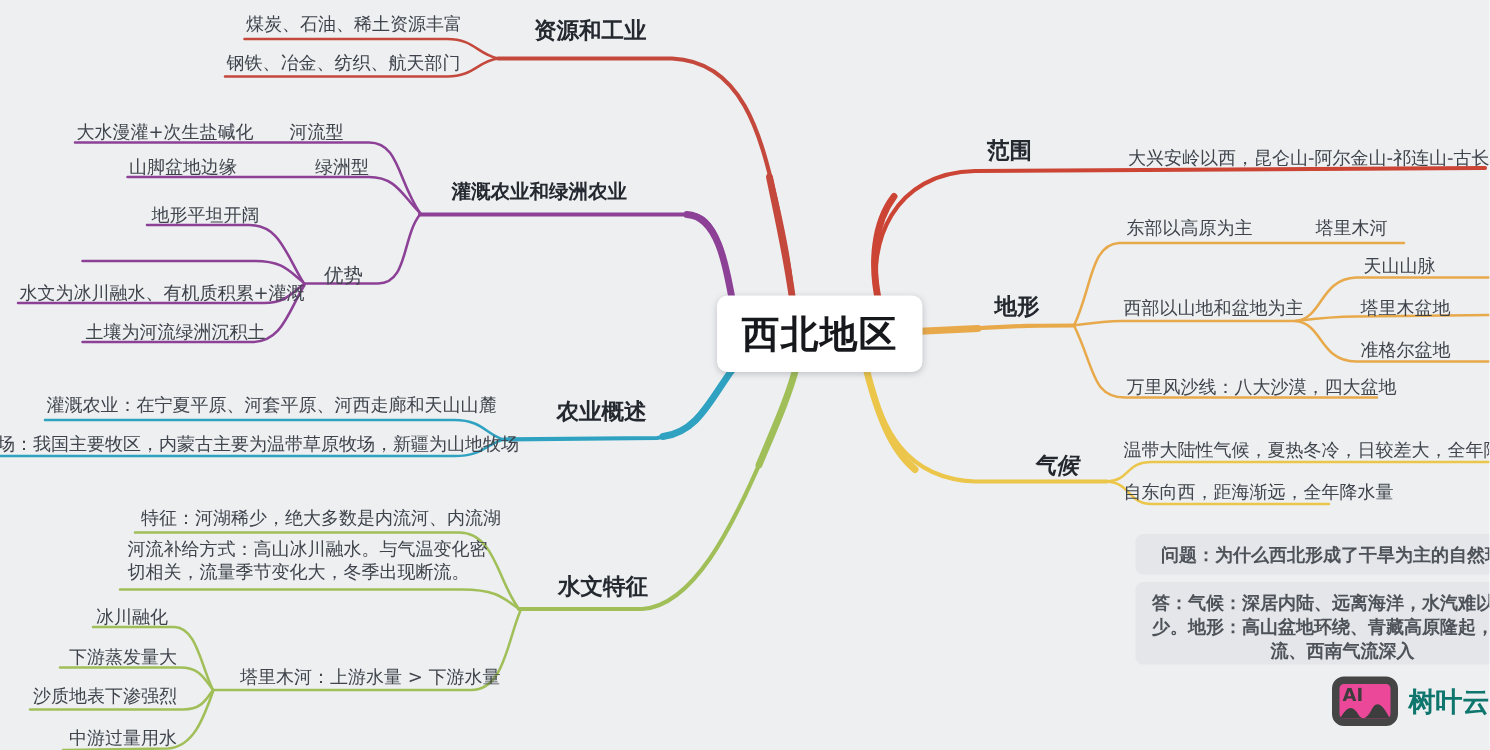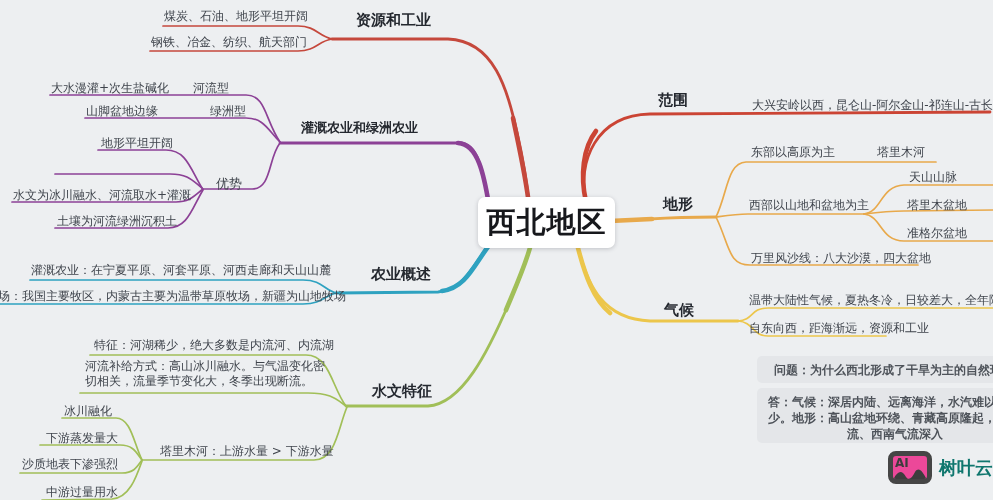--- a/index.html
+++ b/index.html
@@ -24,21 +24,21 @@
   .hdr{font-weight:700;font-size:15px;color:#24282f;}
   .hdr13{font-weight:700;font-size:13px;color:#24282f;}
   .itm{font-size:12px;color:#3f444c;}
   .itm13{font-size:13px;color:#3f444c;}
   .wrap{white-space:normal;line-height:15px;}
   #center-node{
     position:absolute;left:478px;top:197px;width:137px;height:51px;z-index:4;
     background:#ffffff;border-radius:7px;box-shadow:0 1px 4px rgba(60,60,70,.25);
     display:flex;align-items:center;justify-content:center;
   }
-  #center-node span{font-size:29px;font-weight:700;color:#17181c;letter-spacing:1px;}
+  #center-node span{font-size:25px;font-weight:700;color:#17181c;letter-spacing:1px;}
   .qa-box{
     position:absolute;z-index:3;background:#e4e6e9;border-radius:5px;
   }
   #qa-question{left:757px;top:356px;width:262px;height:27px;}
   #qa-answer{left:757px;top:388px;width:262px;height:55px;}
   .qa-line{position:absolute;white-space:nowrap;font-size:12px;font-weight:600;color:#4e535a;}
   #watermark{position:absolute;left:888px;top:451px;z-index:5;display:flex;align-items:center;}
   #wm-icon{
     width:34px;height:23px;border:5px solid #454545;border-radius:8px;background:#ec4899;
     position:relative;overflow:hidden;
@@ -114,52 +114,52 @@
       <path class="ln w1" d="M738,321 C754,320 750,308 768,308 L993,308"></path>
       <path class="ln w1" d="M738,321 C754,322 752,336 768,336 L886,336"></path>
     </g>
   </svg>
 
   <div id="center-node">
     <span>西北地区</span>
   </div>
 
   <div class="lbl hdr" style="left:356px;top:11px;">资源和工业</div>
-  <div class="lbl itm" style="left:164px;top:8px;">煤炭、石油、地形平坦开阔</div>
+  <div class="lbl itm" style="left:164px;top:8px;">煤炭、石油、稀土资源丰富</div>
   <div class="lbl itm" style="left:151px;top:34px;">钢铁、冶金、纺织、航天部门</div>
 
   <div class="lbl hdr" style="left:658px;top:91px;">范围</div>
   <div class="lbl itm" style="left:752px;top:97px;">大兴安岭以西，昆仑山-阿尔金山-祁连山-古长城一线</div>
 
   <div class="lbl hdr13" style="left:301px;top:119px;">灌溉农业和绿洲农业</div>
   <div class="lbl itm" style="left:51px;top:80px;">大水漫灌+次生盐碱化</div>
   <div class="lbl itm" style="left:193px;top:80px;">河流型</div>
   <div class="lbl itm" style="left:86px;top:103px;">山脚盆地边缘</div>
   <div class="lbl itm" style="left:210px;top:103px;">绿洲型</div>
   <div class="lbl itm13" style="left:216px;top:175px;">优势</div>
   <div class="lbl itm" style="left:101px;top:135px;">地形平坦开阔</div>
-  <div class="lbl itm" style="left:13px;top:187px;">水文为冰川融水、河流取水+灌溉</div>
+  <div class="lbl itm" style="left:13px;top:187px;">水文为冰川融水、有机质积累+灌溉</div>
   <div class="lbl itm" style="left:57px;top:213px;">土壤为河流绿洲沉积土</div>
 
   <div class="lbl hdr" style="left:371px;top:265px;">农业概述</div>
   <div class="lbl itm" style="left:31px;top:262px;">灌溉农业：在宁夏平原、河套平原、河西走廊和天山山麓</div>
   <div class="lbl itm" style="left:-2px;top:288px;">场：我国主要牧区，内蒙古主要为温带草原牧场，新疆为山地牧场</div>
 
   <div class="lbl hdr" style="left:663px;top:195px;">地形</div>
   <div class="lbl itm" style="left:751px;top:144px;">东部以高原为主</div>
   <div class="lbl itm" style="left:877px;top:144px;">塔里木河</div>
   <div class="lbl itm" style="left:749px;top:197px;">西部以山地和盆地为主</div>
   <div class="lbl itm" style="left:909px;top:169px;">天山山脉</div>
   <div class="lbl itm" style="left:907px;top:197px;">塔里木盆地</div>
   <div class="lbl itm" style="left:907px;top:225px;">准格尔盆地</div>
   <div class="lbl itm" style="left:751px;top:250px;">万里风沙线：八大沙漠，四大盆地</div>
 
-  <div class="lbl hdr" style="left:664px;top:301px;">气候</div>
+  <div class="lbl hdr" style="left:689px;top:301px;font-style:italic;">气候</div>
   <div class="lbl itm" style="left:749px;top:292px;">温带大陆性气候，夏热冬冷，日较差大，全年降水量</div>
-  <div class="lbl itm" style="left:749px;top:320px;">自东向西，距海渐远，资源和工业</div>
+  <div class="lbl itm" style="left:749px;top:320px;">自东向西，距海渐远，全年降水量</div>
 
   <div class="lbl hdr" style="left:372px;top:382px;">水文特征</div>
   <div class="lbl itm" style="left:94px;top:337px;">特征：河湖稀少，绝大多数是内流河、内流湖</div>
   <div class="lbl itm wrap" style="left:85px;top:359px;width:245px;">河流补给方式：高山冰川融水。与气温变化密切相关，流量季节变化大，冬季出现断流。</div>
   <div class="lbl itm" style="left:160px;top:443px;">塔里木河：上游水量 &gt; 下游水量</div>
   <div class="lbl itm" style="left:64px;top:403px;">冰川融化</div>
   <div class="lbl itm" style="left:46px;top:430px;">下游蒸发量大</div>
   <div class="lbl itm" style="left:22px;top:456px;">沙质地表下渗强烈</div>
   <div class="lbl itm" style="left:46px;top:484px;">中游过量用水</div>
 

